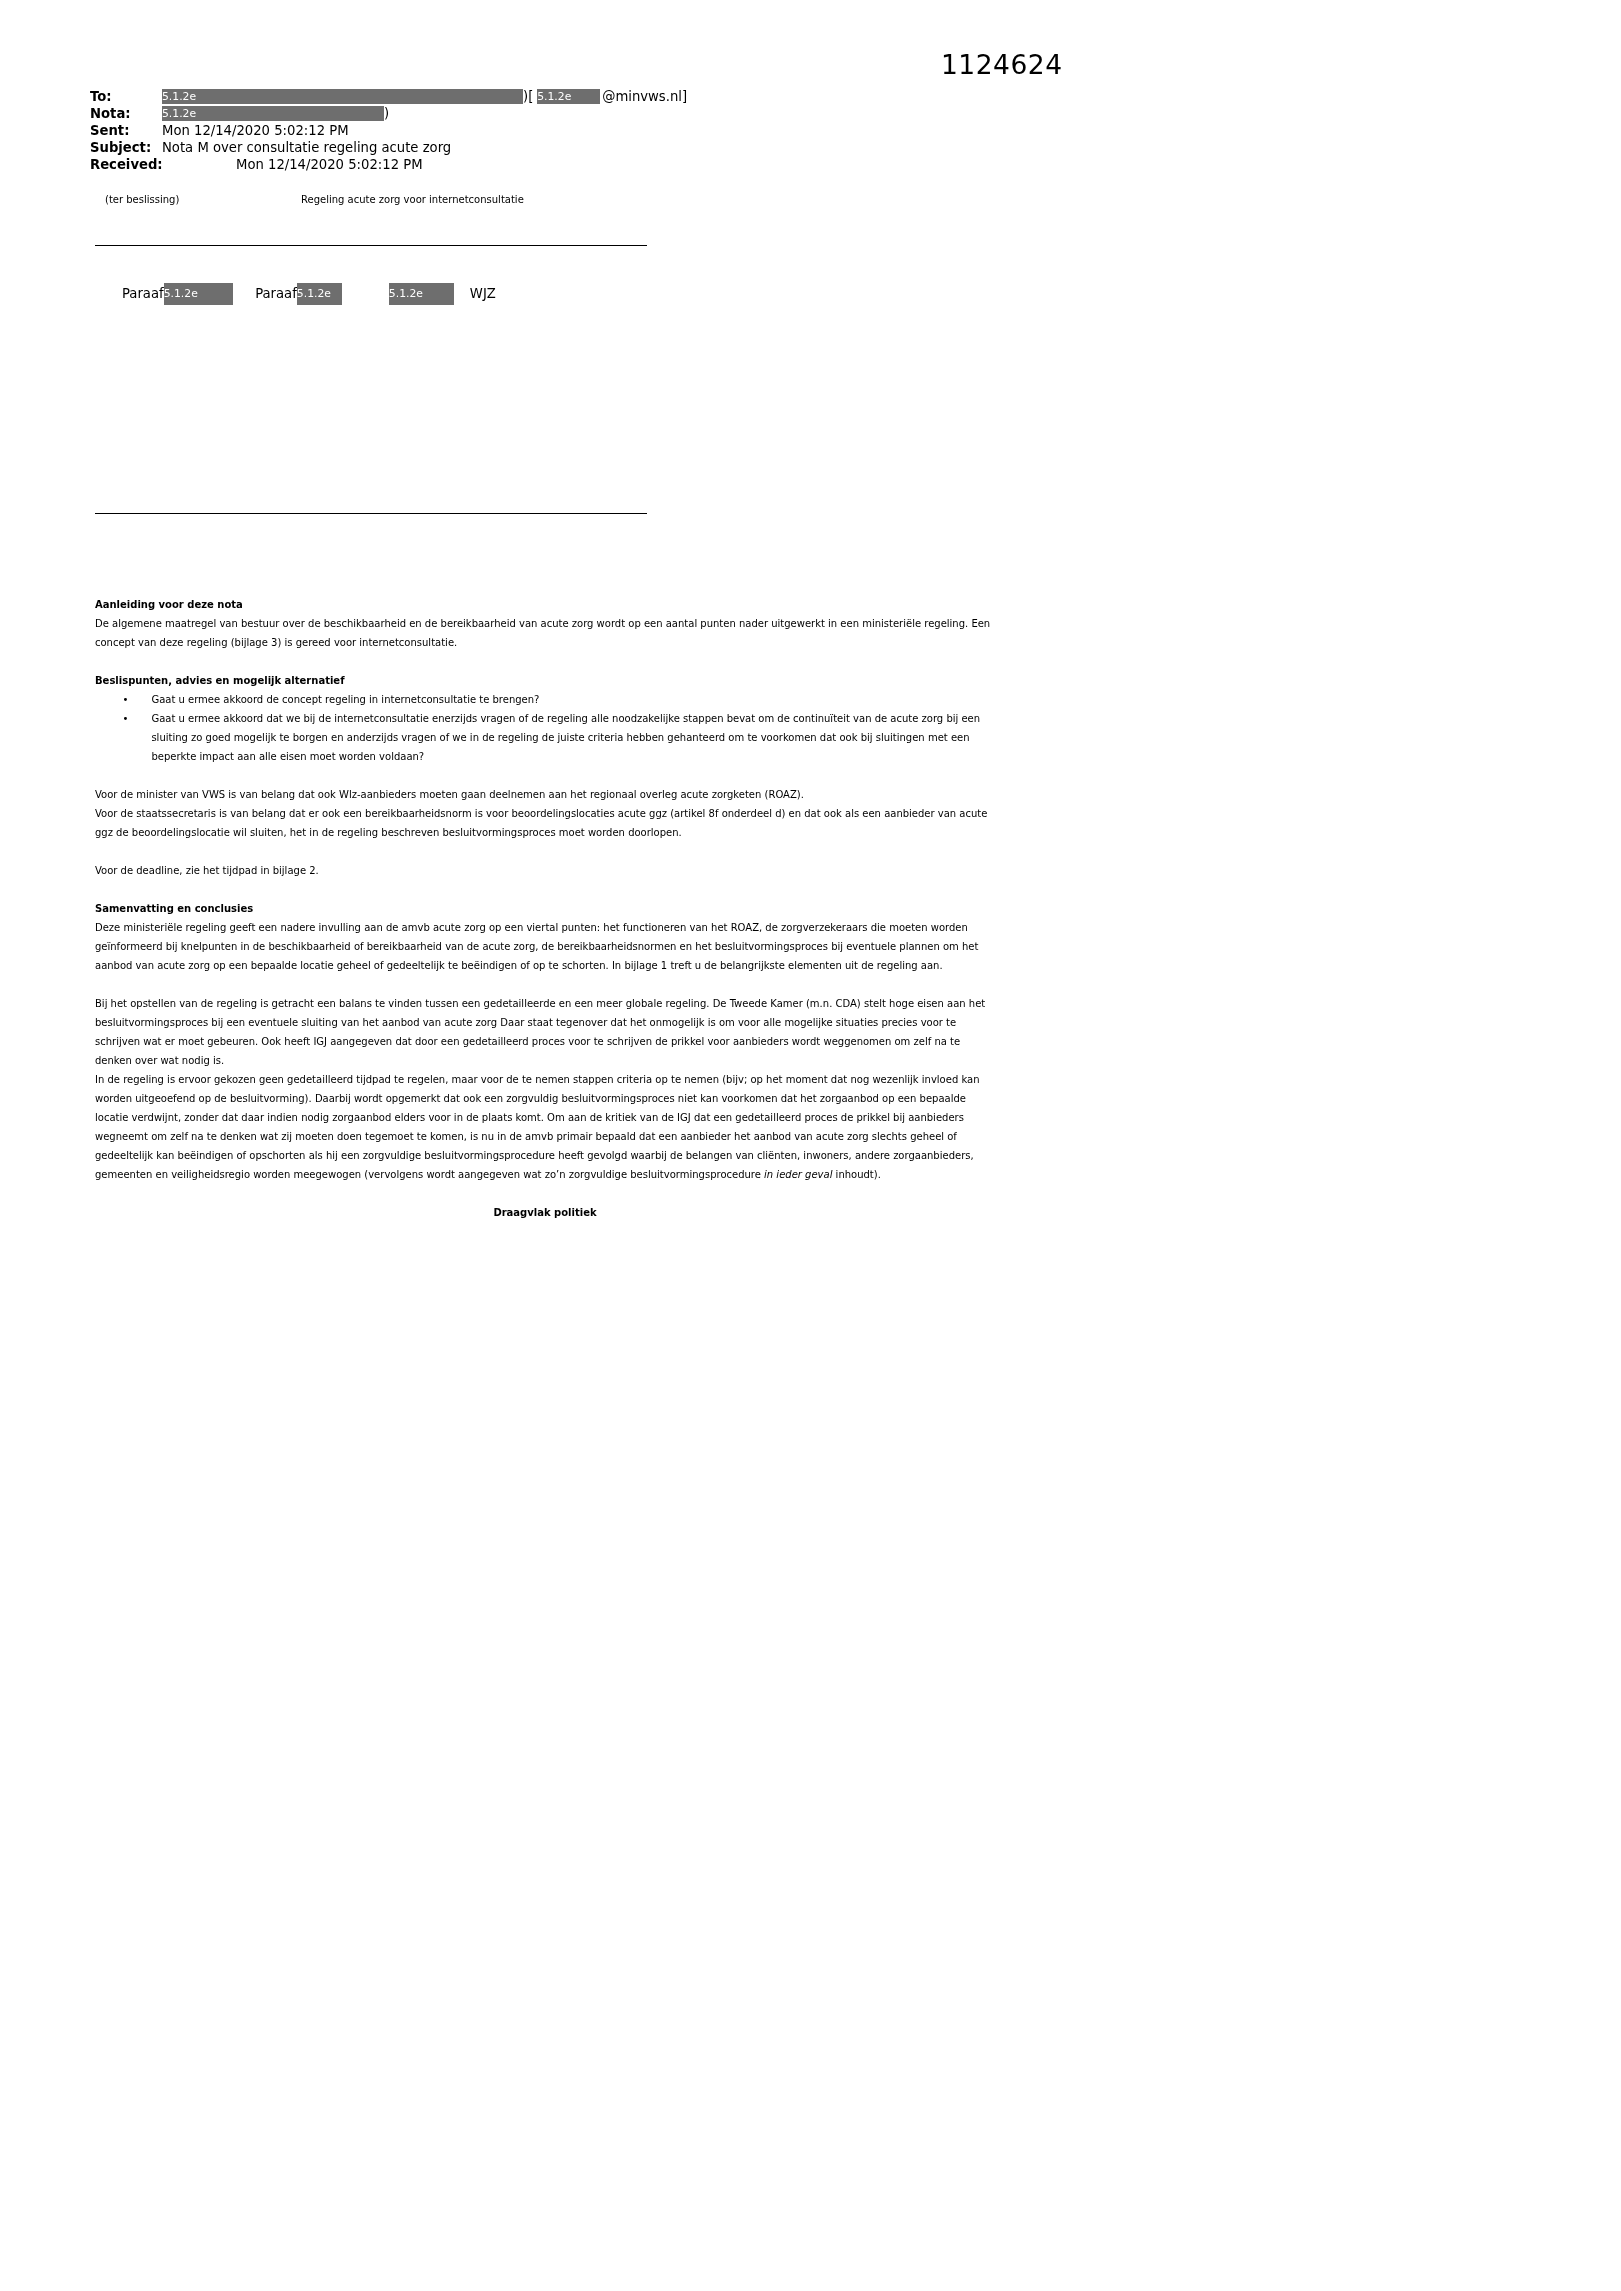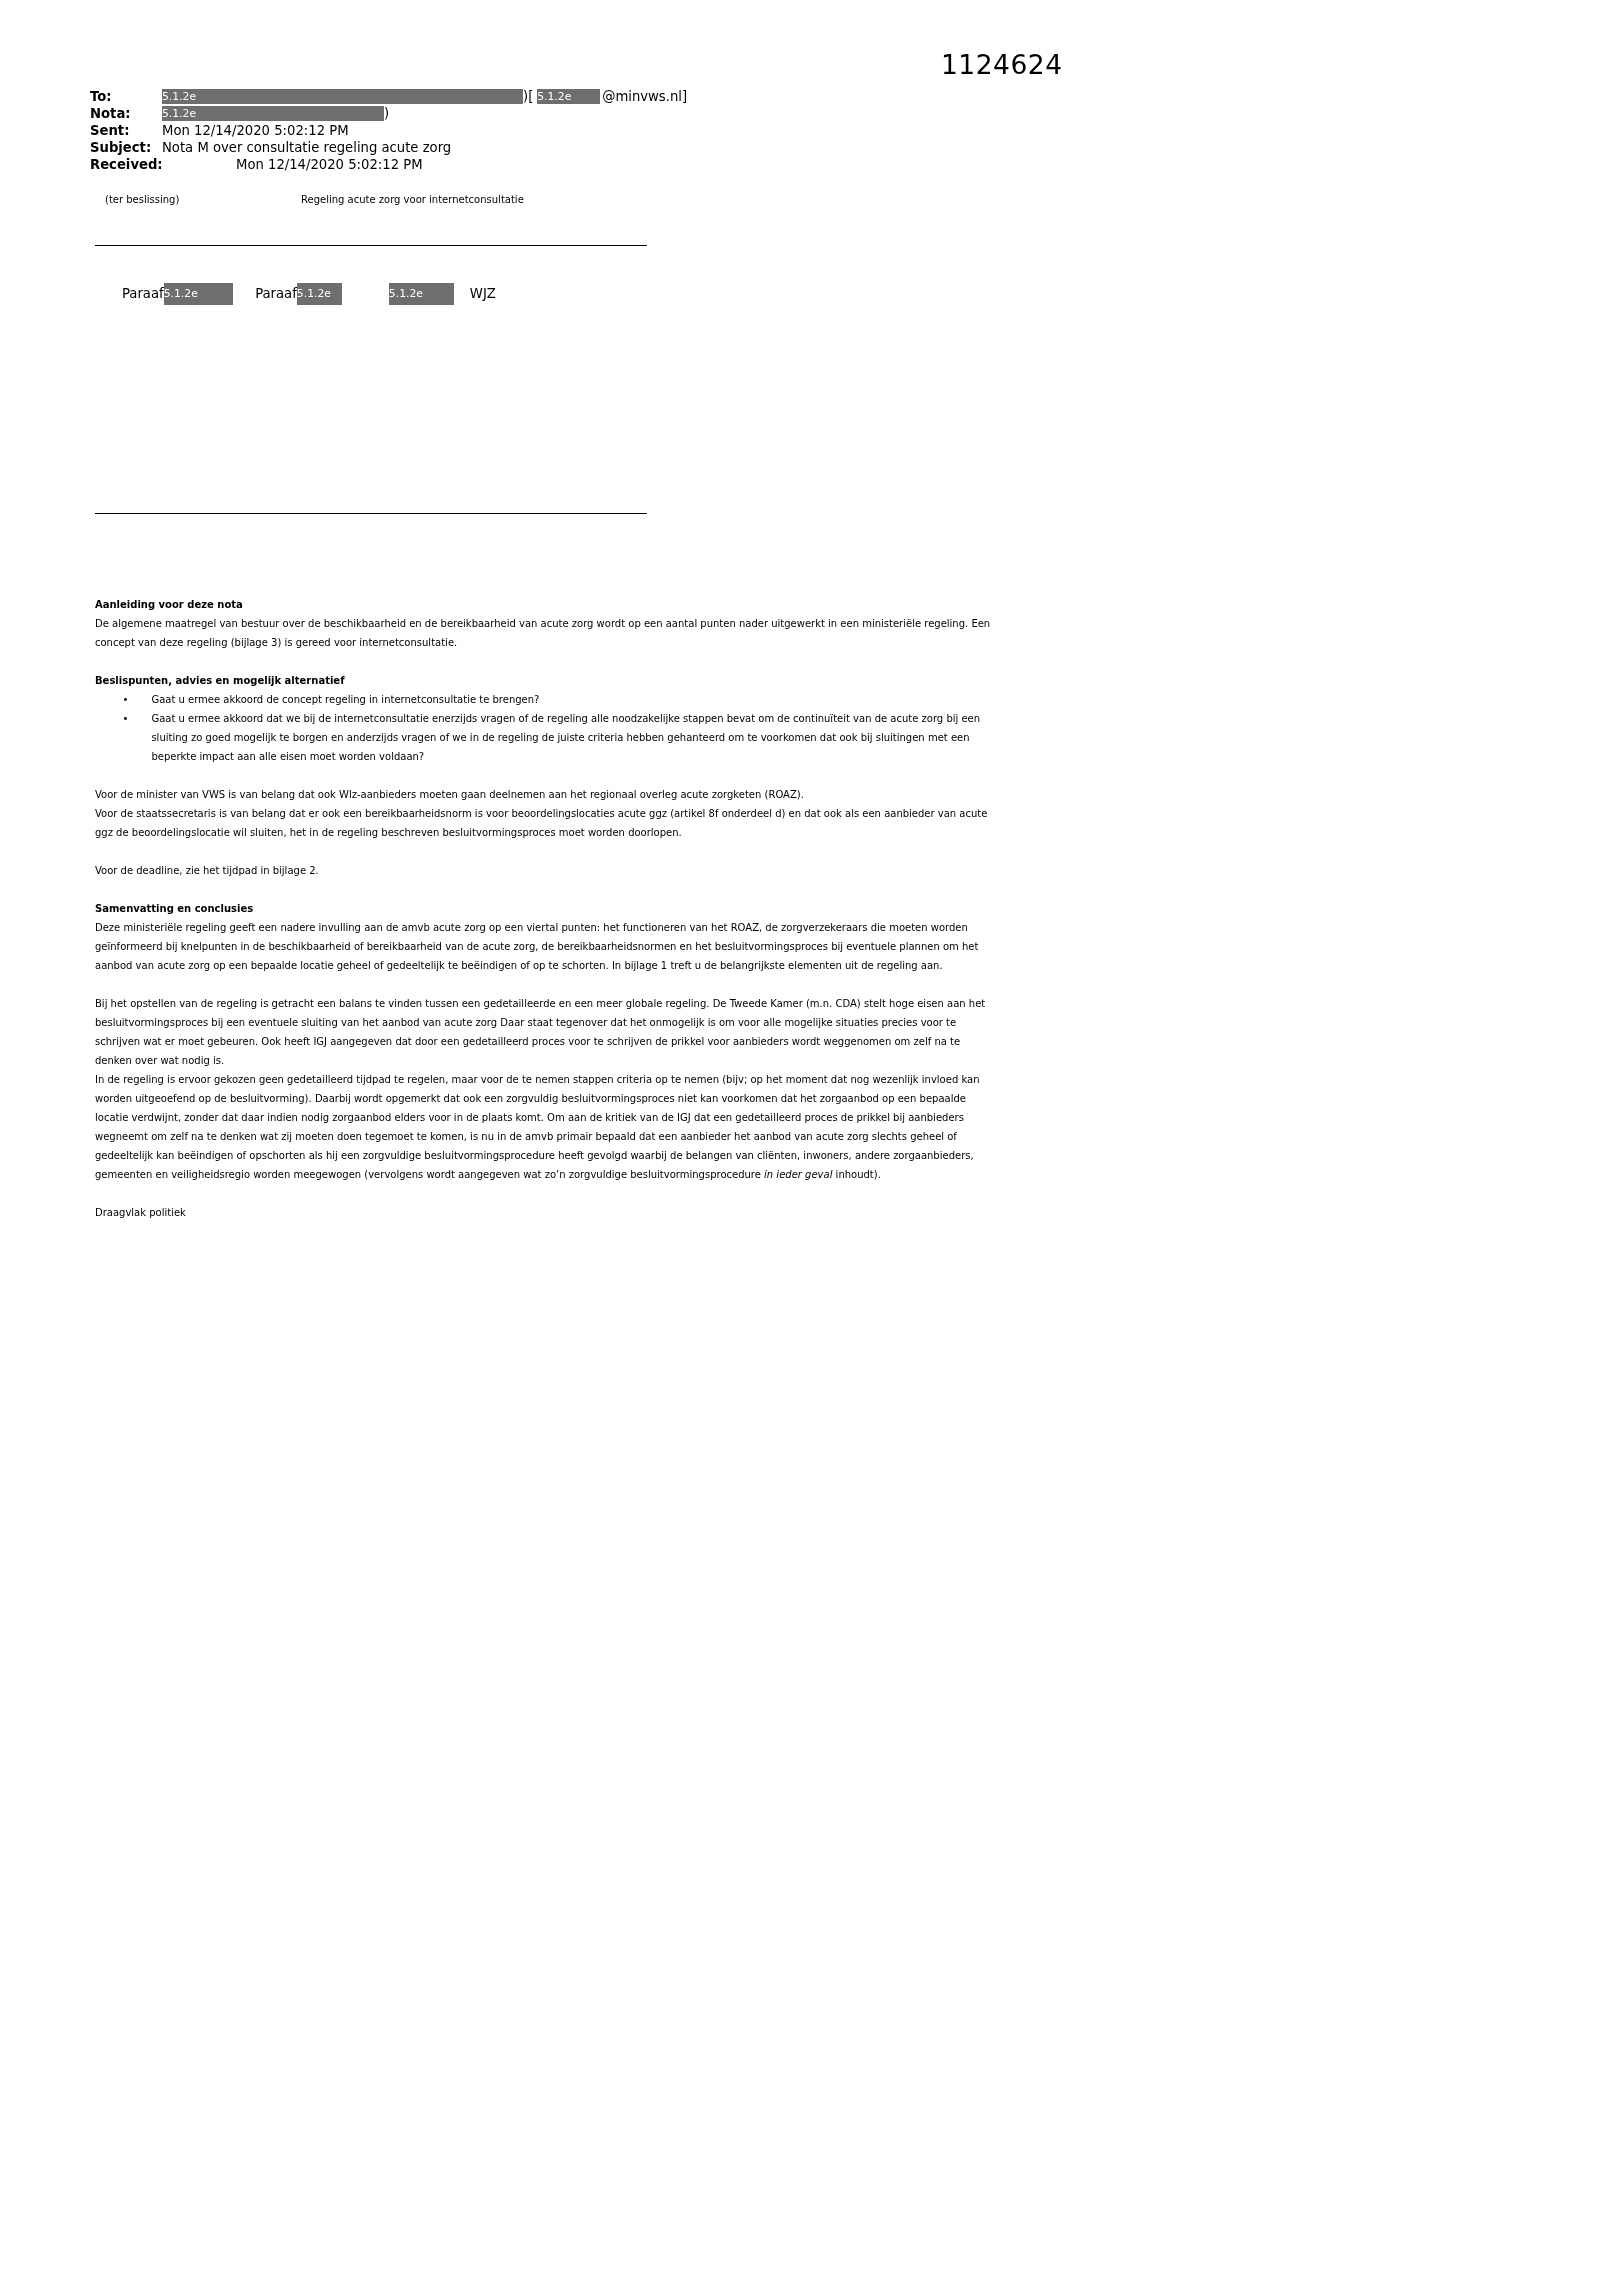--- a/index.html
+++ b/index.html
@@ -87,21 +87,21 @@
     line-height:19px;
     margin-top:28px;
   }
   .body-text .heading { font-weight:bold; }
   .body-text .block { margin-bottom:19px; }
   .body-text .block:last-child { margin-bottom:0; }
   .bullet-item { display:flex; padding-left:27.4px; }
   .bullet-marker { width:29px; flex-shrink:0; }
   .bullet-text { flex:1; }
   .italic { font-style:italic; }
-  .final-heading { margin-top:13.7px; font-weight:normal; }
+  .final-heading { margin-top:13.7px; font-weight:bold;text-align:center; }
 </style>
 </head>
 <body>
 
 <div class="page">
 
   <div class="doc-number">1124624</div>
 
   <div class="email-header">
     <div class="hrow">

